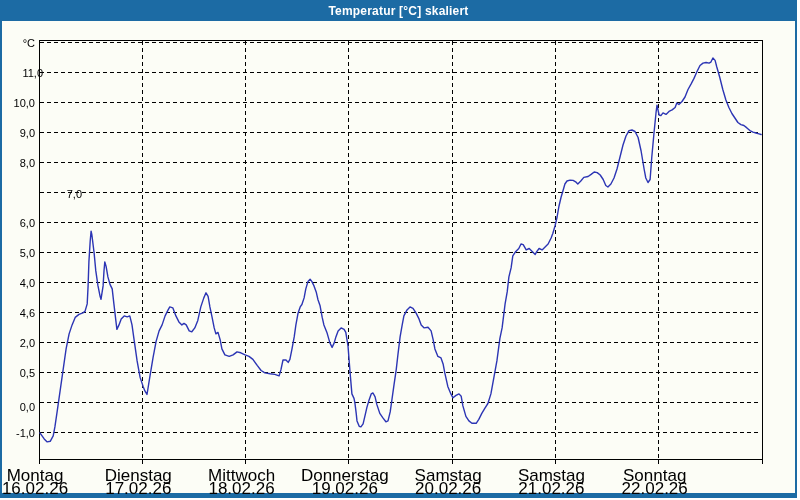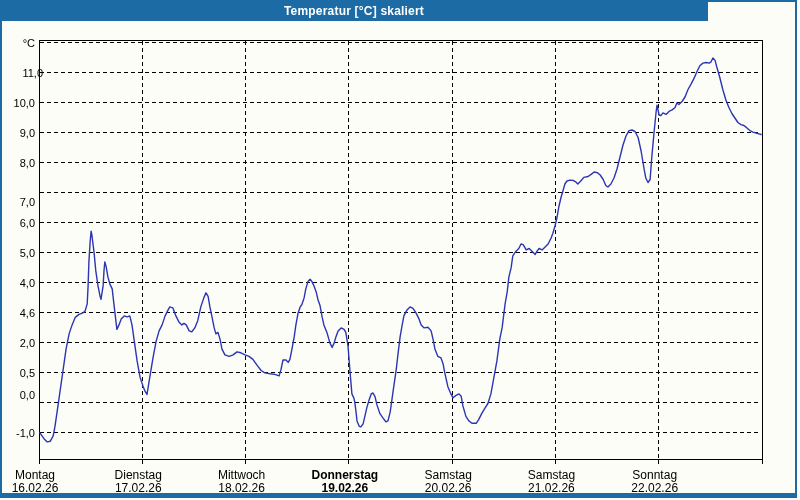--- a/index.html
+++ b/index.html
@@ -1,24 +1,24 @@
 <!DOCTYPE html>
 <html><head>
 <meta charset="utf-8">
 <style>
   html,body{margin:0;padding:0;background:#ffffff;font-family:"Liberation Sans",sans-serif;}
   .window{position:relative;width:800px;height:500px;background:#ffffff;overflow:hidden;}
   .frame{position:absolute;left:0;top:0;width:797px;height:498px;box-sizing:border-box;
          background:#fcfdf6;border:2px solid #1c6ba4;border-bottom-width:5px;}
-  .titlebar{position:absolute;left:0;top:0;width:708px;height:21px;background:#1c6ba4;
+  .titlebar{position:absolute;left:0;top:0;width:797px;height:21px;background:#1c6ba4;
             display:flex;align-items:center;justify-content:center;}
   .titlebar span{color:#ffffff;font-size:12px;font-weight:bold;letter-spacing:0.2px;}
   .chart-svg{position:absolute;left:0;top:0;}
   .ylab{position:absolute;left:0;width:35px;text-align:right;font-size:11px;color:#000;height:12px;line-height:12px;}
-  .xlab{position:absolute;text-align:center;font-size:12px;color:#000;white-space:nowrap;line-height:13px;}
+  .xlab{position:absolute;text-align:center;font-size:17px;color:#000;white-space:nowrap;line-height:13px;}
 </style>
 </head>
 <body>
 
 <div class="window">
   <div class="frame"></div>
   <div class="titlebar">
     <span>Temperatur [°C] skaliert</span>
   </div>
   <svg class="chart-svg" id="chart-svg" width="800" height="500">
@@ -52,44 +52,44 @@
       <line x1="762" y1="459" x2="762" y2="464" stroke="#000" stroke-width="1" shape-rendering="crispEdges"></line>
       <rect x="39" y="40" width="723" height="419" fill="none" stroke="#000" stroke-width="1" shape-rendering="crispEdges"></rect>
       <polyline points="39.9,432.9 44.2,438.9 47.2,441.9 50.2,441.3 53.2,435.9 54.9,426.9 57.1,411.9 60.1,390.9 63.1,369.9 66.1,348.9 69.1,333.9 72.1,324.9 75.2,317.4 79.0,314.4 82.9,312.9 85.0,311.4 87.2,303.9 88.1,285.9 88.9,261.9 90.2,241.0 91.1,231.1 91.9,235.0 94.1,252.9 95.8,270.9 98.0,285.9 100.1,296.4 101.0,299.4 103.1,285.9 104.0,270.9 104.8,261.9 106.1,266.4 107.9,276.9 110.0,284.4 112.2,288.9 113.9,303.9 116.0,321.9 116.9,329.4 119.0,324.9 121.2,318.9 124.2,315.9 127.2,316.8 129.8,315.9 132.0,324.9 134.1,339.9 137.1,360.9 140.1,377.4 143.1,386.4 144.9,390.9 147.0,394.5 150.0,375.9 153.0,357.9 156.1,341.4 159.1,330.9 162.1,324.9 165.1,315.9 168.1,309.9 169.8,306.9 172.8,307.8 175.9,315.9 178.9,321.9 181.9,324.9 184.0,323.4 186.2,324.9 189.2,330.9 191.8,331.8 194.8,327.9 197.8,320.4 200.8,306.9 203.8,297.9 206.0,292.8 208.1,296.4 209.9,306.9 212.0,316.8 214.2,327.9 215.9,333.9 218.0,332.4 220.2,339.9 221.9,348.9 224.9,354.9 229.2,356.4 233.1,354.9 237.0,351.9 240.8,352.8 245.1,354.9 249.0,356.4 252.9,359.4 257.2,365.4 261.1,370.5 264.9,372.9 270.1,373.8 274.8,374.4 279.1,375.9 280.9,369.9 283.0,360.0 286.0,360.0 288.2,362.4 289.9,359.4 292.0,348.9 294.2,336.9 295.9,324.9 298.1,312.9 300.2,306.9 301.9,304.5 304.1,297.9 305.8,288.9 308.0,281.4 310.1,279.3 311.8,281.4 314.0,285.9 316.2,291.9 317.9,299.4 320.0,305.4 322.2,317.4 323.9,324.9 326.9,332.4 329.9,342.9 332.1,347.4 334.2,342.9 335.9,336.9 338.1,330.9 341.1,327.9 344.1,329.4 345.8,332.4 348.0,345.9 350.1,372.9 351.9,393.9 354.0,398.4 354.9,402.9 356.2,413.4 357.0,420.9 359.2,426.3 360.9,426.9 363.1,423.9 365.2,414.9 366.9,407.4 369.1,399.9 371.2,393.9 373.0,393.0 375.1,396.9 376.8,404.4 379.8,413.4 382.9,417.9 385.9,421.8 388.0,420.9 390.2,411.9 391.9,399.9 394.0,384.9 396.2,369.9 397.9,354.9 400.1,336.9 402.2,324.9 403.9,315.9 407.0,309.9 410.0,306.9 413.0,308.4 416.0,312.9 419.0,318.9 421.2,324.9 424.2,327.9 428.0,327.3 431.1,330.9 433.2,339.9 434.9,348.9 437.9,356.4 441.0,357.9 443.1,363.9 444.8,372.9 447.8,386.4 450.9,393.9 453.0,397.8 456.0,395.4 459.0,393.9 461.2,396.3 462.9,405.9 465.9,416.4 468.9,420.9 471.9,423.3 476.2,423.3 478.8,419.4 481.8,413.4 484.8,408.3 487.9,403.5 490.9,393.9 493.9,377.4 496.9,360.9 499.9,338.4 502.1,327.9 505.1,303.9 507.2,291.9 508.9,276.9 511.1,267.9 512.8,255.9 515.8,251.4 518.8,248.5 521.0,244.0 523.2,244.6 526.2,249.9 529.2,248.5 532.2,251.4 535.2,254.4 536.9,251.4 539.1,248.5 542.1,249.9 545.1,247.0 548.1,244.0 551.1,238.0 552.8,233.5 555.0,226.0 557.1,217.0 558.9,206.5 561.0,197.5 563.2,190.0 564.9,184.0 567.0,181.0 570.1,180.1 573.1,180.4 576.1,182.2 577.8,184.0 580.8,181.0 583.8,177.4 588.1,176.5 591.1,174.4 594.2,172.0 597.2,172.6 600.2,175.0 603.2,179.5 605.8,185.5 607.9,187.0 610.9,184.0 614.0,178.0 617.0,169.0 620.0,157.0 623.0,145.0 626.0,136.0 629.0,130.6 632.0,130.0 635.0,131.5 638.1,137.5 641.1,151.0 644.1,169.0 645.8,178.0 648.0,182.5 650.1,179.5 651.8,157.0 654.0,133.0 656.1,112.0 657.0,105.1 659.1,115.0 660.9,115.6 663.0,112.9 666.0,114.4 669.0,111.4 672.1,109.9 675.1,107.5 676.8,103.0 678.9,104.5 682.0,101.5 685.0,97.0 688.0,89.5 691.0,84.1 694.0,78.4 697.0,71.5 700.0,65.5 703.0,63.1 706.1,62.5 709.1,63.1 710.8,62.2 712.9,58.0 715.1,60.4 716.8,67.0 719.8,77.5 722.8,89.5 725.9,100.0 728.9,107.5 731.9,113.5 734.9,118.0 737.9,122.5 740.9,124.6 743.9,125.5 746.9,127.9 749.9,130.6 753.0,132.1 756.0,133.0 759.0,133.9 761.1,134.5" fill="none" stroke="#2c35b4" stroke-width="1.4" stroke-linejoin="round" stroke-linecap="round"></polyline>
     </svg>
   <div id="y-labels">
       <div class="ylab" style="top: 36.9993px;">°C</div>
       <div class="ylab" style="top: 66.9921px; padding-left: 8px;">11,0</div>
       <div class="ylab" style="top: 96.985px;">10,0</div>
       <div class="ylab" style="top: 126.978px; text-align: right;">9,0</div>
       <div class="ylab" style="top: 156.971px;">8,0</div>
-      <div class="ylab" style="top: 196px;">7,0</div>
+      <div class="ylab" style="top: 188px; margin-left: 47px;">7,0</div>
       <div class="ylab" style="top: 216.956px;">6,0</div>
       <div class="ylab" style="top: 246.949px;">5,0</div>
       <div class="ylab" style="top: 276.942px;">4,0</div>
       <div class="ylab" style="top: 306.935px;">4,6</div>
       <div class="ylab" style="top: 336.928px;">2,0</div>
       <div class="ylab" style="top: 366.921px;">0,5</div>
-      <div class="ylab" style="top: 389px;">0,0</div>
+      <div class="ylab" style="top: 401px;">0,0</div>
       <div class="ylab" style="top: 426.906px;">-1,0</div>
     </div>
   <div id="x-labels">
       <div class="xlab" style="left: 35px; top: 469px; transform: translateX(-50%);">
         <div>Montag</div>
         <div>16.02.26</div>
       </div>
       <div class="xlab" style="left: 138.286px; top: 469px; transform: translateX(-50%);">
         <div>Dienstag</div>
         <div>17.02.26</div>
       </div>
       <div class="xlab" style="left: 241.571px; top: 469px; transform: translateX(-50%);">
         <div>Mittwoch</div>
         <div>18.02.26</div>
       </div>
-      <div class="xlab" style="left: 344.857px; top: 469px; transform: translateX(-50%); font-weight: bold;">
+      <div class="xlab" style="left: 344.857px; top: 469px; transform: translateX(-50%);">
         <div>Donnerstag</div>
         <div>19.02.26</div>
       </div>
       <div class="xlab" style="left: 448.143px; top: 469px; transform: translateX(-50%);">
         <div>Samstag</div>
         <div>20.02.26</div>
       </div>
       <div class="xlab" style="left: 551.429px; top: 469px; transform: translateX(-50%);">
         <div>Samstag</div>
         <div>21.02.26</div>

